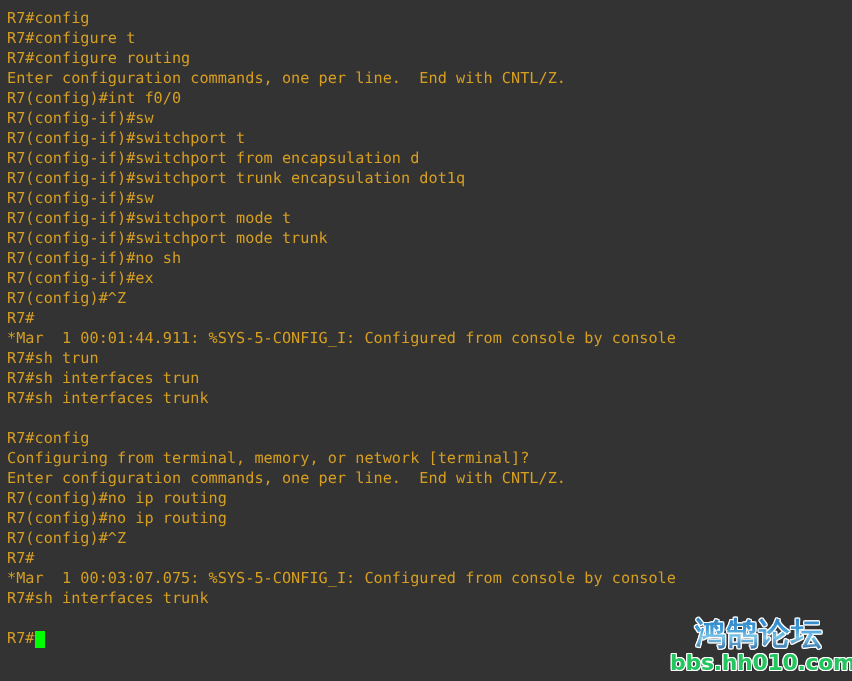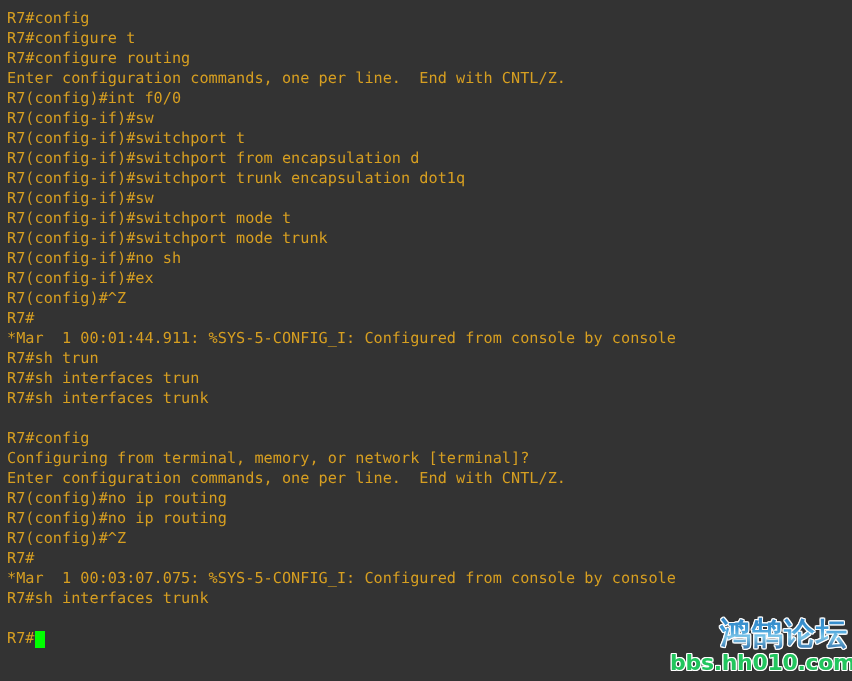--- a/index.html
+++ b/index.html
@@ -58,21 +58,21 @@
     position: relative;
     top: 1px;
   }
 
   
   #watermark {
     position: absolute;
     right: 4px;
     bottom: 6px;
     width: 178px;
-    text-align: right;
+    text-align: center;
     user-select: none;
     pointer-events: none;
   }
 
   #wm-cn {
     font-family: "DejaVu Sans", "Liberation Sans", sans-serif;
     font-size: 31px;
     font-weight: bold;
     line-height: 34px;
     letter-spacing: 1px;

